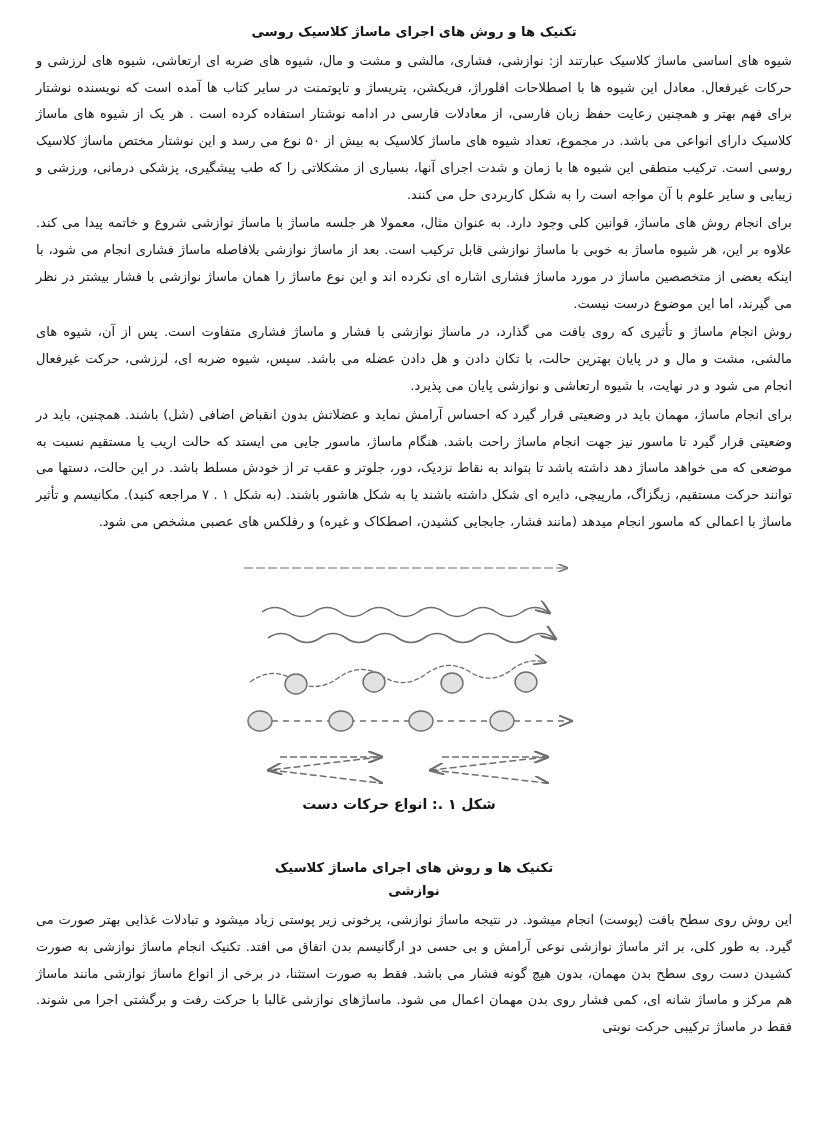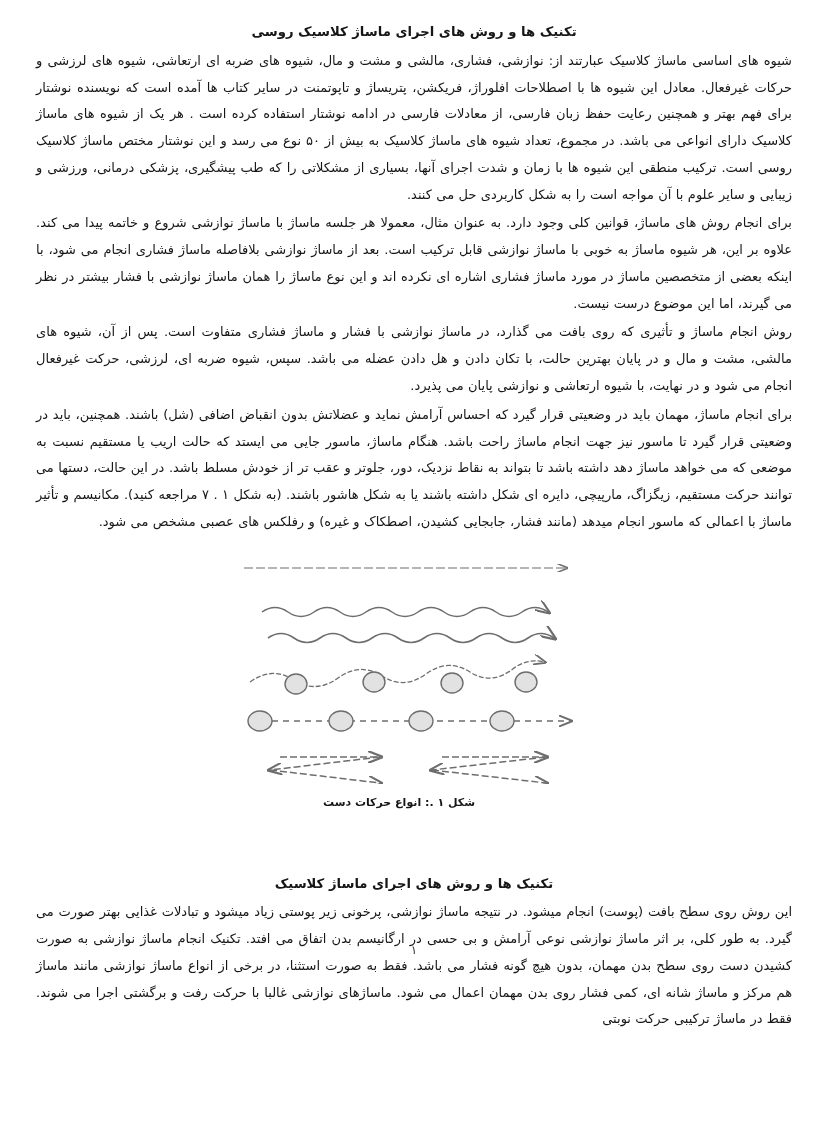--- a/index.html
+++ b/index.html
@@ -47,28 +47,28 @@
     margin: 18px 0 0 0;
     width: 100%;
     display: block;
   }
   .figure-svg-wrap {
     width: 100%;
     display: flex;
     justify-content: center;
   }
   .fig-caption {
-    font-size: 11px;
+    font-size: 14px;
     font-weight: bold;
     text-align: center;
     margin: 12px 0 0 0;
     padding-right: 30px;
   }
   .heading-group {
-    margin-top: 65px;
+    margin-top: 46px;
   }
   .page-number {
     position: absolute;
     bottom: 26px;
     left: 0;
     right: 0;
     text-align: center;
     font-size: 12px;
     color: #3a3a3a;
   }
@@ -140,19 +140,20 @@
           <line x1="218" y1="216" x2="332" y2="229" stroke="#6d6d6d" stroke-width="1.5" stroke-dasharray="7 3" marker-end="url(#ah)"></line>
         </g>
       </svg>
     </div>
 
     <div class="fig-caption">شکل ۱ .: انواع حرکات دست</div>
   </div>
 
   <div class="heading-group">
     <h2 class="doc-heading">تکنیک ها و روش های اجرای ماساژ کلاسیک</h2>
+    <h2 class="doc-heading second-line">نوازشی</h2>
   </div>
 
   <p class="para">این روش روی سطح بافت (پوست) انجام میشود. در نتیجه ماساژ نوازشی، پرخونی زیر پوستی زیاد میشود و تبادلات غذایی بهتر صورت می گیرد. به طور کلی، بر اثر ماساژ نوازشی نوعی آرامش و بی حسی در ارگانیسم بدن اتفاق می افتد. تکنیک انجام ماساژ نوازشی به صورت کشیدن دست روی سطح بدن مهمان، بدون هیچ گونه فشار می باشد. فقط به صورت استثنا، در برخی از انواع ماساژ نوازشی مانند ماساژ هم مرکز و ماساژ شانه ای، کمی فشار روی بدن مهمان اعمال می شود. ماساژهای نوازشی غالبا با حرکت رفت و برگشتی اجرا می شوند. فقط در ماساژ ترکیبی حرکت نوبتی</p>
 
   <div class="page-number">۱</div>
 
 </div>
 
 </body></html>

